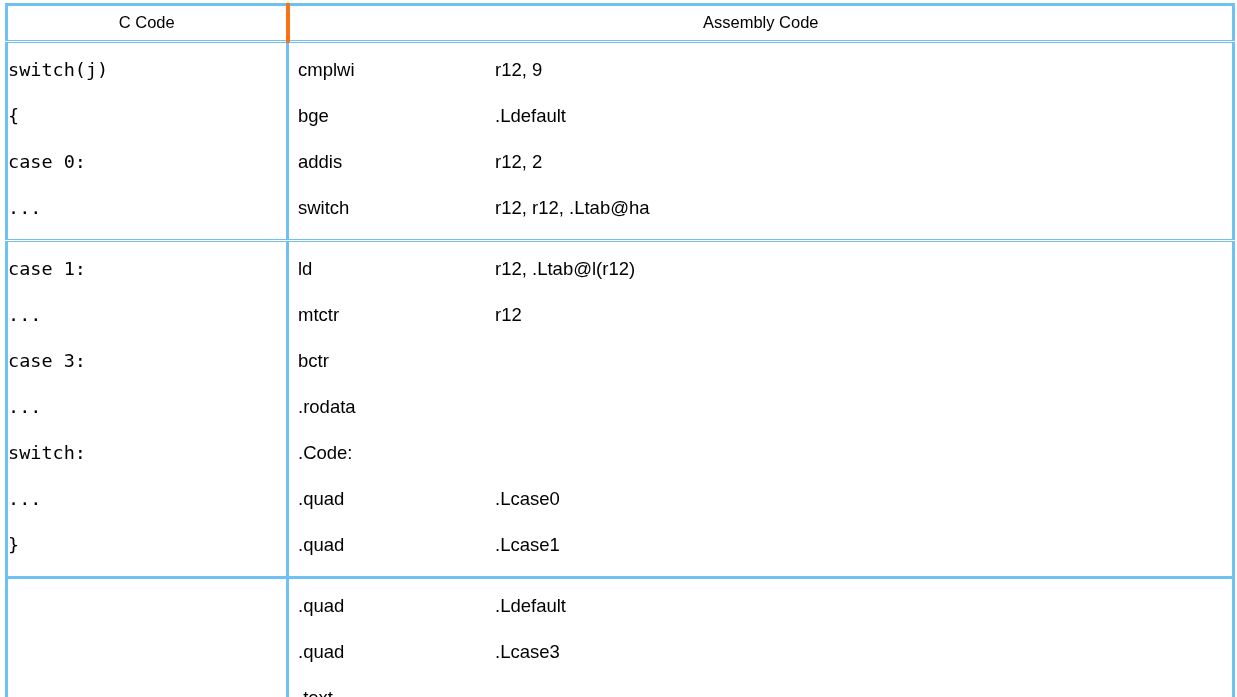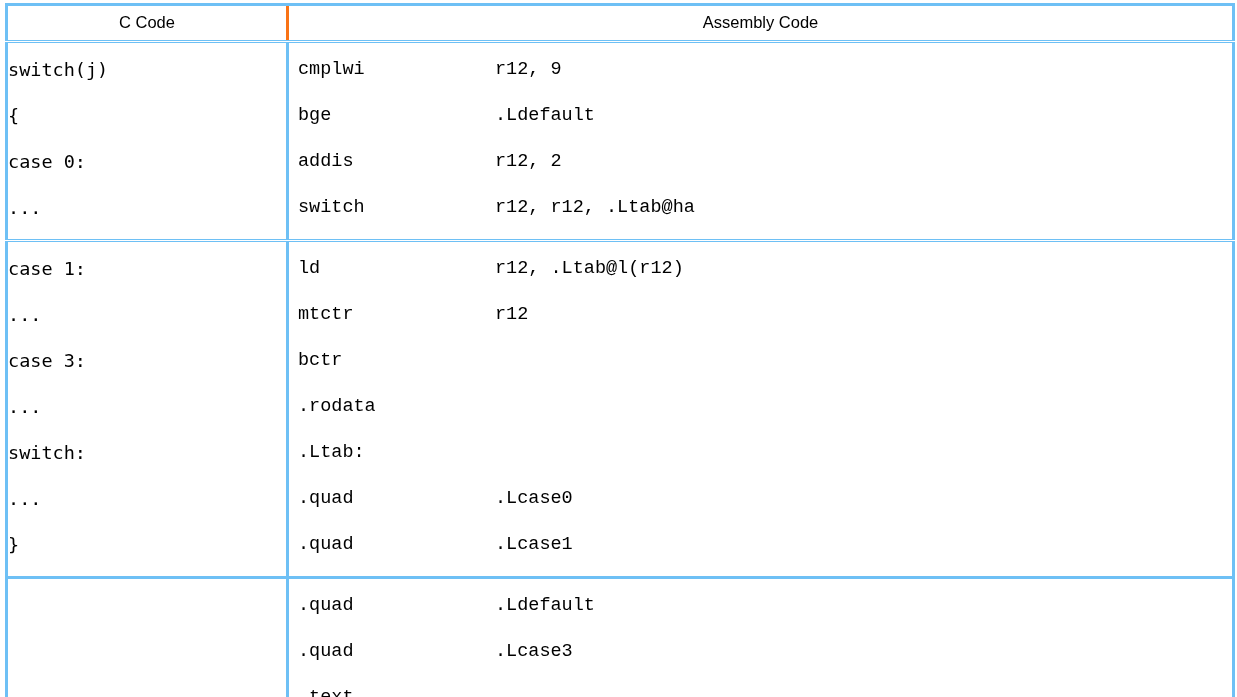--- a/index.html
+++ b/index.html
@@ -42,21 +42,21 @@
     text-align: center;
     color: #000000;
     padding: 7px 0 8px 0;
     border-left: 3px solid #6ec0f5;
     border-right: 3px solid #6ec0f5;
     border-top: 3px solid #6ec0f5;
     border-bottom: 3px double #6ec0f5;
     background: #ffffff;
     vertical-align: middle;
   }
-  thead th.th-c   { border-right: 2px solid #f97316; }
+  thead th.th-c   { border-right: 4px solid #f97316; }
   thead th.th-asm { border-left: 3px solid #f97316; }
 
   
   tbody td {
     border: 3px solid #6ec0f5;
     vertical-align: top;
     padding: 0;
     background: #ffffff;
   }
   tbody tr.group-sep-double > td {
@@ -74,21 +74,21 @@
     font-family: "DejaVu Sans Mono", "Liberation Mono", monospace;
     font-size: 18.5px;
     line-height: 46px;
     height: 46px;
     white-space: pre;
     color: #000000;
     letter-spacing: 0px;
   }
 
   .asm-line {
-    font-family: Liberation Mono, monospace;
+    font-family: Liberation Sans, sans-serif;
     font-size: 18.5px;
     line-height: 46px;
     height: 46px;
     white-space: pre;
     color: #000000;
     padding-left: 9px;
     display: flex;
     align-items: flex-end;
   }
   .asm-mnemonic {
@@ -178,21 +178,21 @@
             </div>
             <div class="asm-line">
               <span class="asm-mnemonic">bctr</span>
               <span class="asm-operands"></span>
             </div>
             <div class="asm-line">
               <span class="asm-mnemonic">.rodata</span>
               <span class="asm-operands"></span>
             </div>
             <div class="asm-line">
-              <span class="asm-mnemonic">.Ltab:</span>
+              <span class="asm-mnemonic">.Code:</span>
               <span class="asm-operands"></span>
             </div>
             <div class="asm-line">
               <span class="asm-mnemonic">.quad</span>
               <span class="asm-operands">.Lcase0</span>
             </div>
             <div class="asm-line">
               <span class="asm-mnemonic">.quad</span>
               <span class="asm-operands">.Lcase1</span>
             </div>

